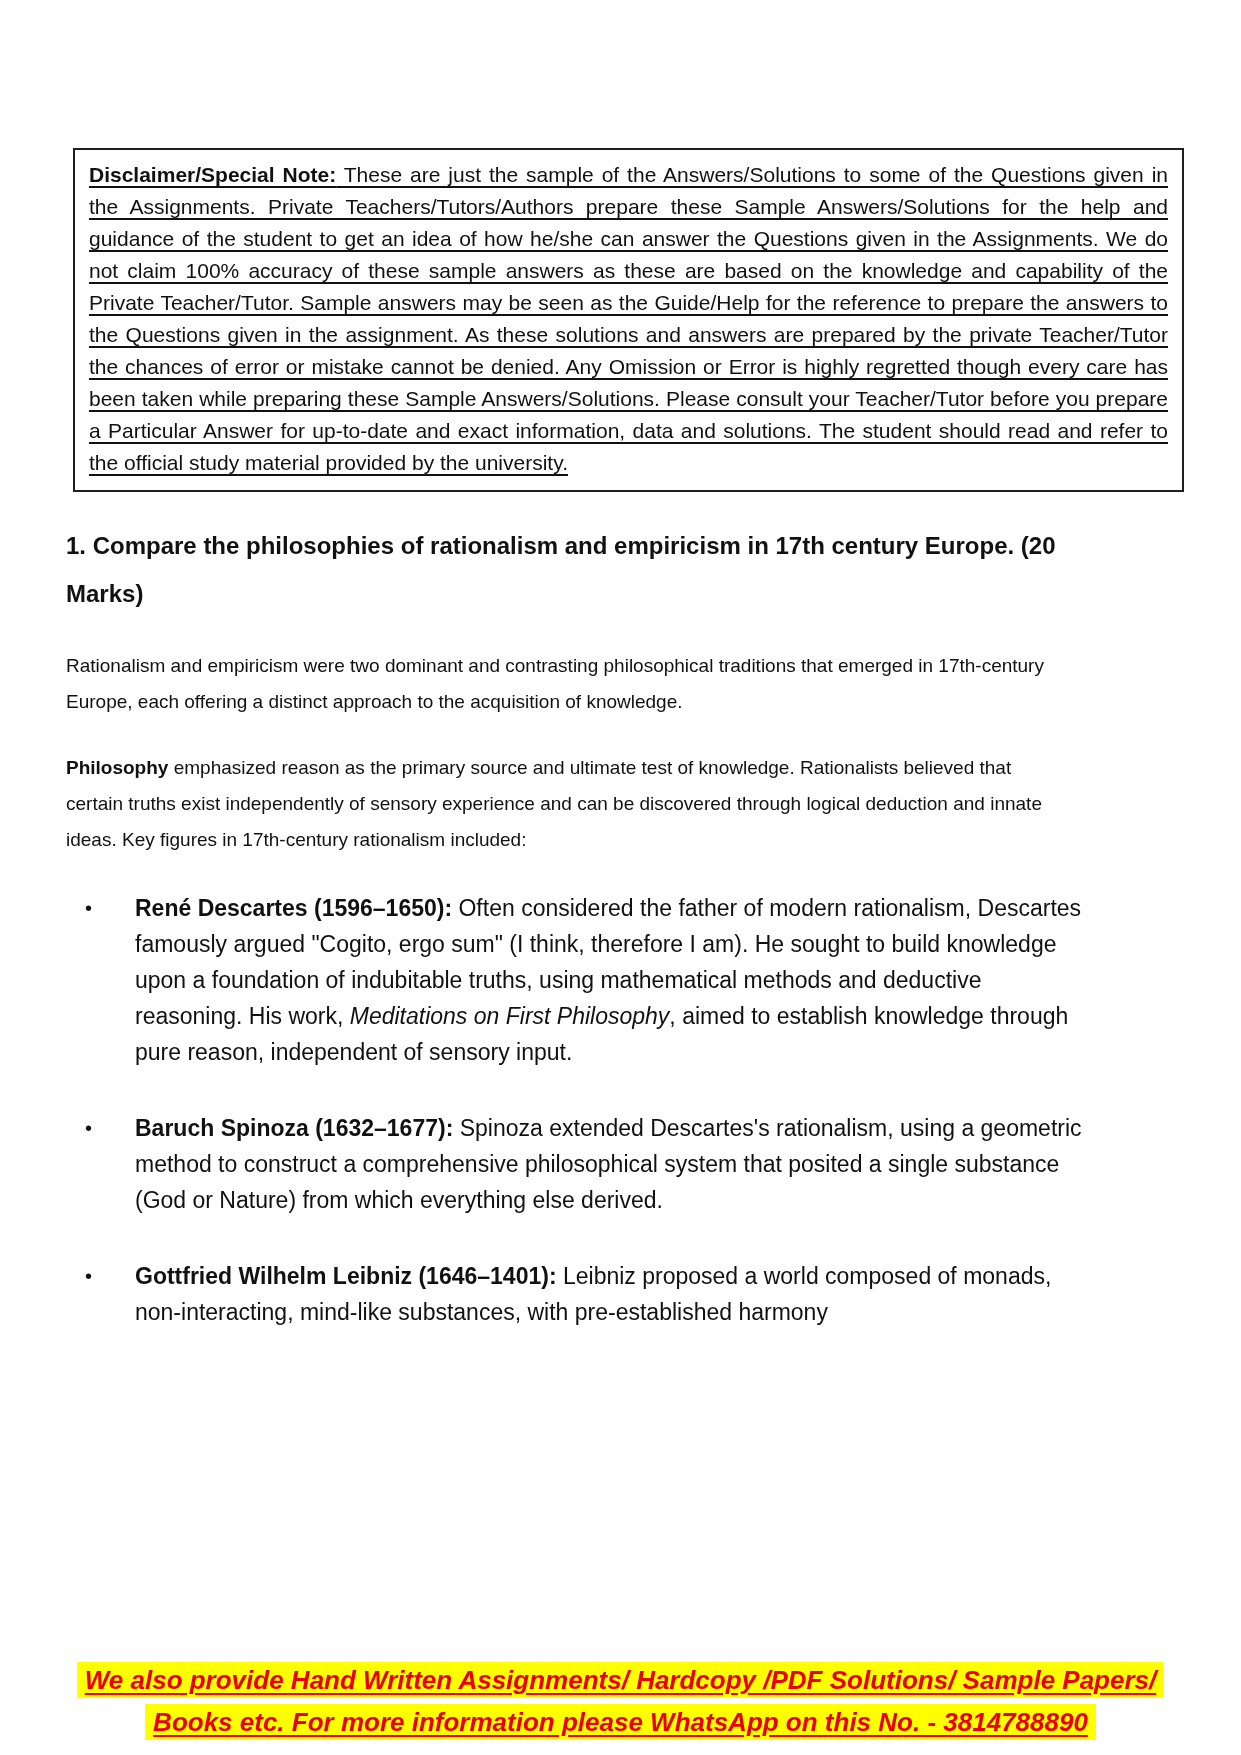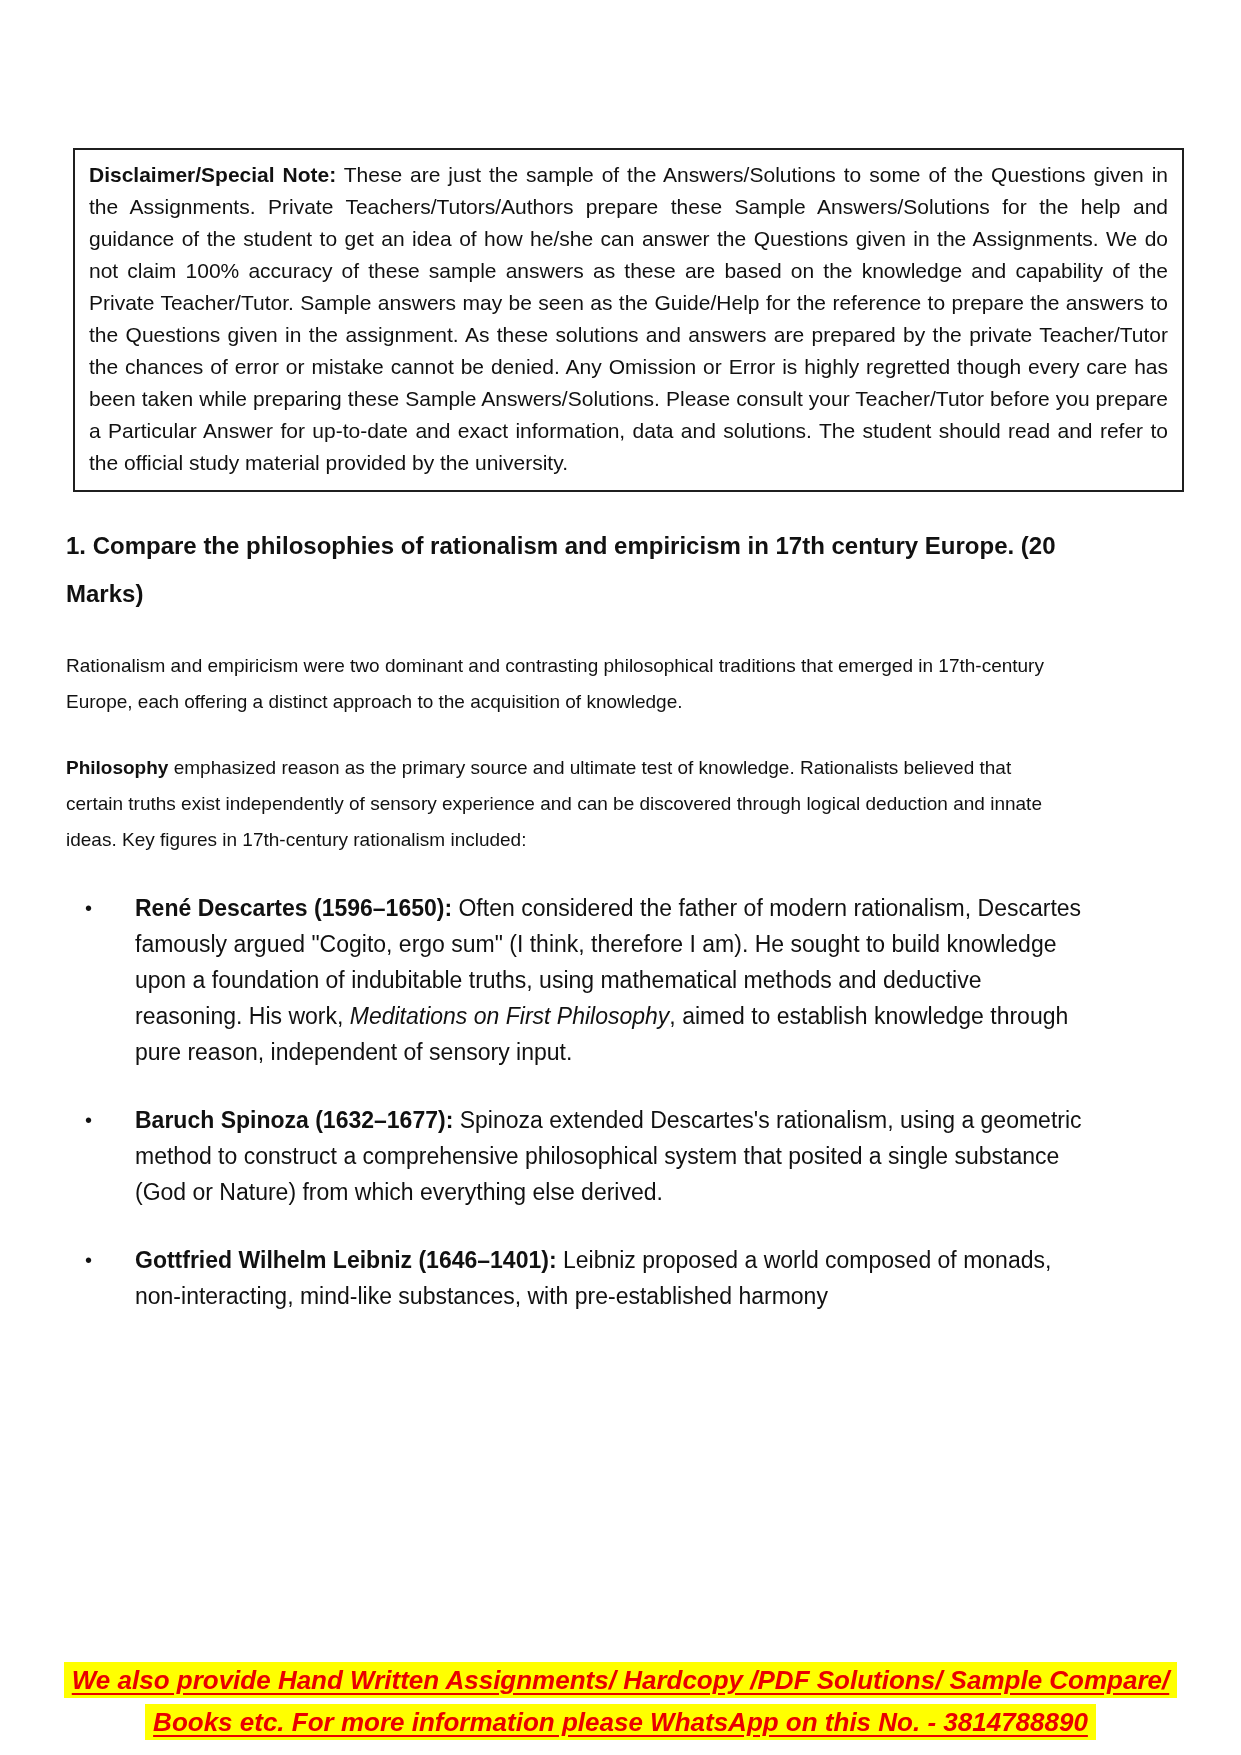--- a/index.html
+++ b/index.html
@@ -21,20 +21,21 @@
   }
   .disclaimer-box {
     margin: 148px 57px 0 73px;
     border: 2px solid var(--border);
     padding: 9px 14px 11px 14px;
   }
   .disclaimer {
     font-size: 21px;
     line-height: 32px;
     text-align: justify;
+    text-decoration: underline;
     text-underline-offset: 4px;
     color: var(--ink);
   }
   .disclaimer strong { font-weight: bold; }
   .section-title {
     margin-top: 152px;
     text-align: center;
     font-size: 24px;
     font-weight: bold;
   }
@@ -55,21 +56,21 @@
     list-style: none;
     margin: 32px 66px 0 66px;
     padding-left: 69px;
   }
   .bullets li {
     position: relative;
     max-width: 950px;
     font-size: 23px;
     line-height: 36px;
   }
-  .bullets li + li { margin-top: 32px; }
+  .bullets li + li { margin-top: 40px; }
   .bullets li::before {
     content: "\2022";
     position: absolute;
     left: -50px;
     top: 0;
     font-size: 20px;
   }
   .footer {
     position: absolute;
     left: 0;
@@ -106,17 +107,17 @@
 
   <p class="para"><strong>Philosophy</strong><span> emphasized reason as the primary source and ultimate test of knowledge. Rationalists believed that certain truths exist independently of sensory experience and can be discovered through logical deduction and innate ideas. Key figures in 17th-century rationalism included:</span></p>
 
   <ul class="bullets">
     <li><strong>René Descartes (1596–1650):</strong><span> Often considered the father of modern rationalism, Descartes famously argued "Cogito, ergo sum" (I think, therefore I am). He sought to build knowledge upon a foundation of indubitable truths, using mathematical methods and deductive reasoning. His work, </span><em>Meditations on First Philosophy</em><span>, aimed to establish knowledge through pure reason, independent of sensory input.</span></li>
     <li><strong>Baruch Spinoza (1632–1677):</strong><span> Spinoza extended Descartes's rationalism, using a geometric method to construct a comprehensive philosophical system that posited a single substance (God or Nature) from which everything else derived.</span></li>
     <li><strong>Gottfried Wilhelm Leibniz (1646–1401):</strong><span> Leibniz proposed a world composed of monads, non-interacting, mind-like substances, with pre-established harmony</span></li>
   </ul>
 
   <div class="footer">
-    <div class="footer-line"><span class="hl">We also provide Hand Written Assignments/ Hardcopy /PDF Solutions/ Sample Compare/</span></div>
+    <div class="footer-line"><span class="hl">We also provide Hand Written Assignments/ Hardcopy /PDF Solutions/ Sample Papers/</span></div>
     <div class="footer-line"><span class="hl">Books etc. For more information please WhatsApp on this No. - 3814788890</span></div>
   </div>
 
 </div>
 
 </body></html>

